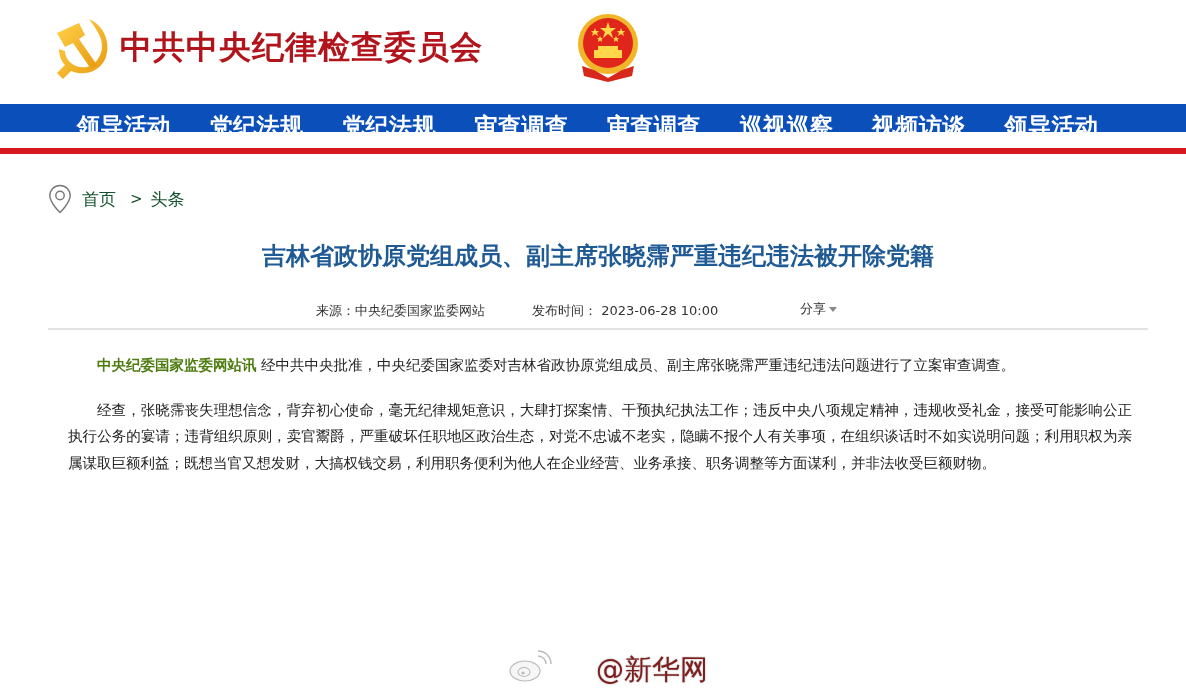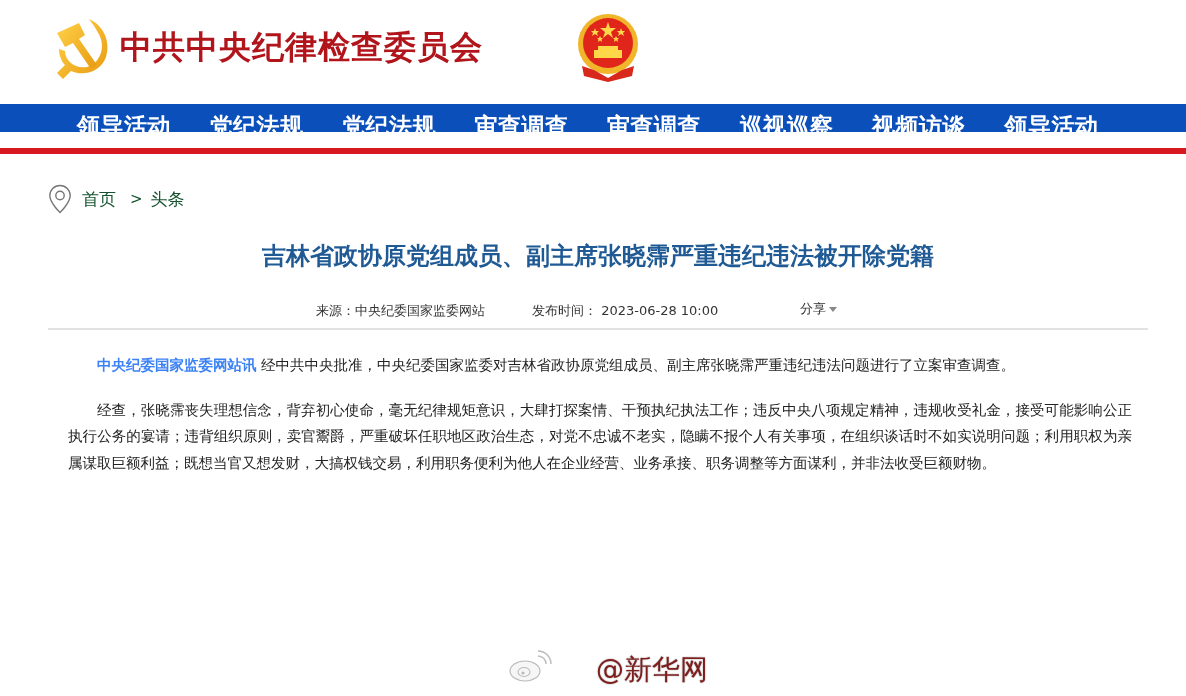--- a/index.html
+++ b/index.html
@@ -29,21 +29,21 @@
   .meta { position: absolute; left: 0; top: 300px; width: 963px; height: 20px; font-size: 13px; color: #333; }
   .meta .source { position: absolute; left: 316px; top: 2px; white-space: nowrap; }
   .meta .pubtime { position: absolute; left: 532px; top: 2px; white-space: nowrap; }
   .meta .share { position: absolute; left: 800px; top: 0; white-space: nowrap; cursor: pointer; }
   .meta .share .caret { display: inline-block; width: 0; height: 0; border-left: 4px solid transparent; border-right: 4px solid transparent; border-top: 5px solid #888; margin-left: 3px; vertical-align: middle; }
 
   .divider { position: absolute; left: 48px; top: 328px; width: 1100px; height: 2px; background: #e2e2e2; }
 
   .content { position: absolute; left: 68px; top: 352px; width: 1064px; font-size: 14.5px; line-height: 26.5px; color: #222; }
   .content p { text-indent: 2em; margin-bottom: 18px; text-align: justify; }
-  .content p .lead { font-weight: bold; color: #3b82f6; margin-top: 36px; }
+  .content p .lead { font-weight: bold; color: #4d7c0f; margin-top: 36px; }
 
   .watermark { position: absolute; left: 508px; top: 648px; display: flex; align-items: center; color: #7f1d1d; font-size: 28px; text-shadow: 0 0 2px #bbb, 0 0 1px #aaa; pointer-events: none; gap: 40px; }
   .watermark svg { margin-right: 4px; }
 </style>
 </head>
 <body>
 
 <div class="header">
   <div class="logo-group logo-ccdi">
     <div class="emblem">

